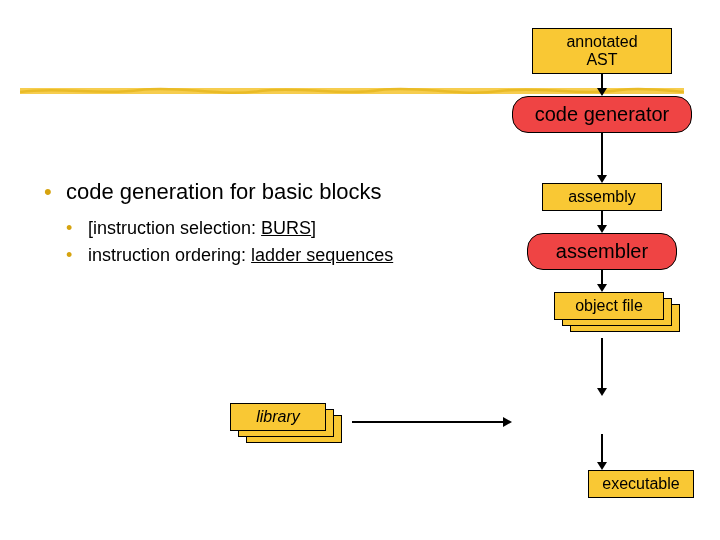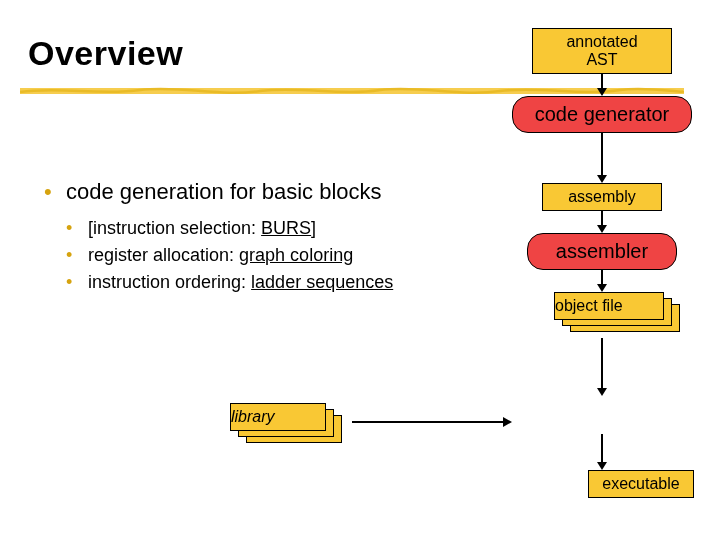--- a/index.html
+++ b/index.html
@@ -13,46 +13,42 @@
   .b1 { position: relative; padding-left: 22px; font-size: 22px; color: #000; line-height: 1.3; margin-bottom: 8px; }
   .b1::before { content: "•"; position: absolute; left: 0; top: 0; color: #d6a30f; font-size: 22px; }
   .b2 { position: relative; padding-left: 22px; margin-left: 22px; font-size: 18px; color: #000; line-height: 1.5; }
   .b2::before { content: "•"; position: absolute; left: 0; top: 0; color: #d6a30f; font-size: 18px; }
   .b2 .u { text-decoration: underline; }
   .flow { position: absolute; right: 18px; top: 28px; width: 200px; }
   .stage-box { border: 1.5px solid #000; background: #f9c834; text-align: center; font-size: 16px; padding: 4px 24px; margin: 0 auto; }
   .process-box { border: 1.5px solid #000; border-radius: 16px; background: #ef4444; text-align: center; font-size: 20px; padding: 6px 8px; margin: 0 auto; }
   .arrow-wrap { width: 100%; display: flex; justify-content: center; align-items: center; height: 22px; }
   .library-stack { position: absolute; left: 230px; top: 403px; width: 120px; height: 46px; font-style: italic; }
-  .stack-box { position: absolute; border: 1.5px solid #000; background: #f9c834; width: 96px; height: 28px; text-align: left; font-size: 16px; line-height: 26px; }
+  .stack-box { position: absolute; border: 1.5px solid #000; background: #f9c834; width: 96px; height: 28px; text-align: center; font-size: 16px; line-height: 26px; }
   .objfile-stack { position: absolute; right: 18px; top: 292px; width: 170px; height: 50px; }
   .exec-box { position: absolute; right: 26px; top: 470px; width: 106px; border: 1.5px solid #000; background: #f9c834; text-align: center; font-size: 16px; padding: 4px 6px; }
   .harrow { position: absolute; }
 </style>
 </head>
 <body>
 
 <div class="slide">
 
-  <div class="title">Overview</div>
 
   <div class="underline">
     <div class="bar"></div>
     <svg class="scribble" viewBox="0 0 664 14" preserveAspectRatio="none">
       <path d="M0,8 C40,2 80,12 120,6 C160,1 200,13 240,7 C280,2 320,12 360,6 C400,1 440,13 480,7 C520,2 560,12 600,6 C630,2 664,10 664,7" stroke="#e8b922" stroke-width="2.5" fill="none" opacity="0.9"></path>
     </svg>
   </div>
 
   <div class="bullets">
     <div class="b1">code generation for basic blocks</div>
     <div class="b2">
       <span>[instruction selection: </span><span class="u">BURS</span><span>]</span>
-    </div>
-    <div class="b2">
-      <span>register allocation: </span><span class="u">graph coloring</span>
     </div>
     <div class="b2">
       <span>instruction ordering: </span><span class="u">ladder sequences</span>
     </div>
   </div>
 
   <div class="flow">
     <div class="stage-box" style="width:140px;">annotated AST</div>
     <div class="arrow-wrap">
       <svg width="16" height="22">

